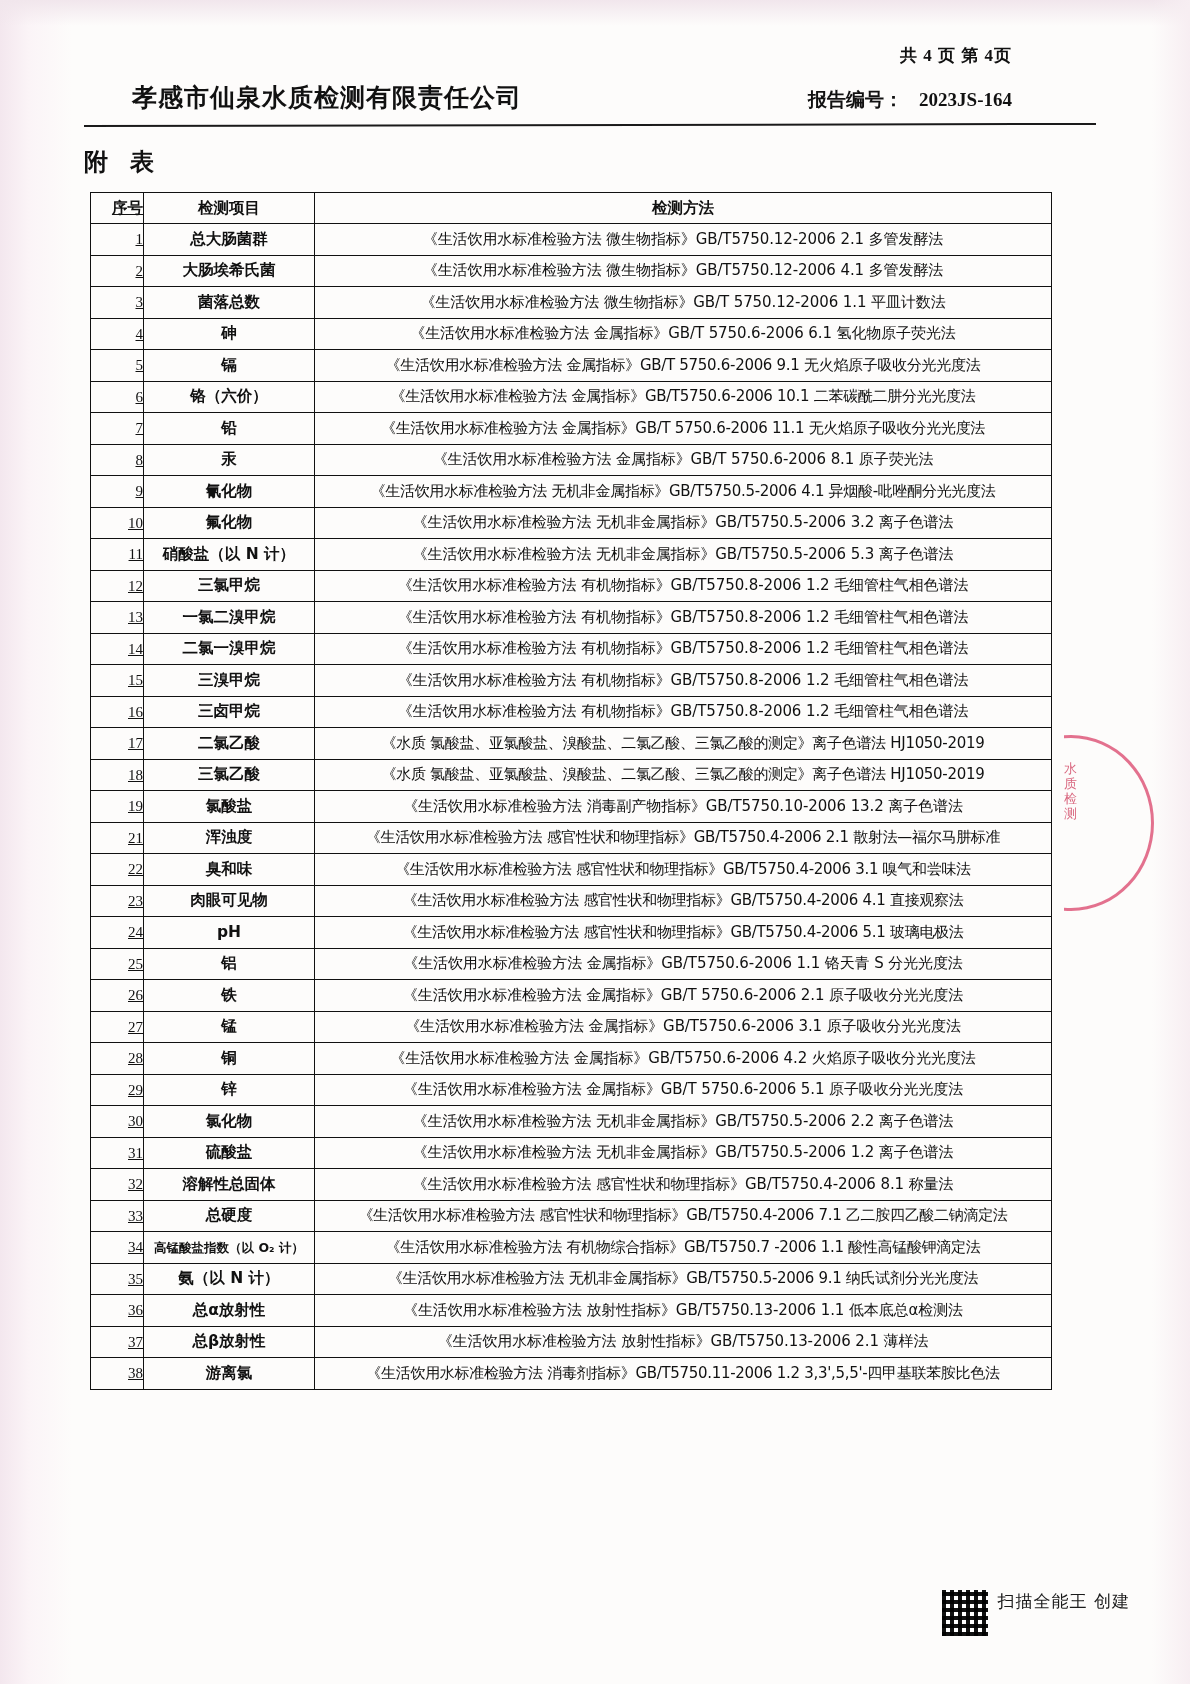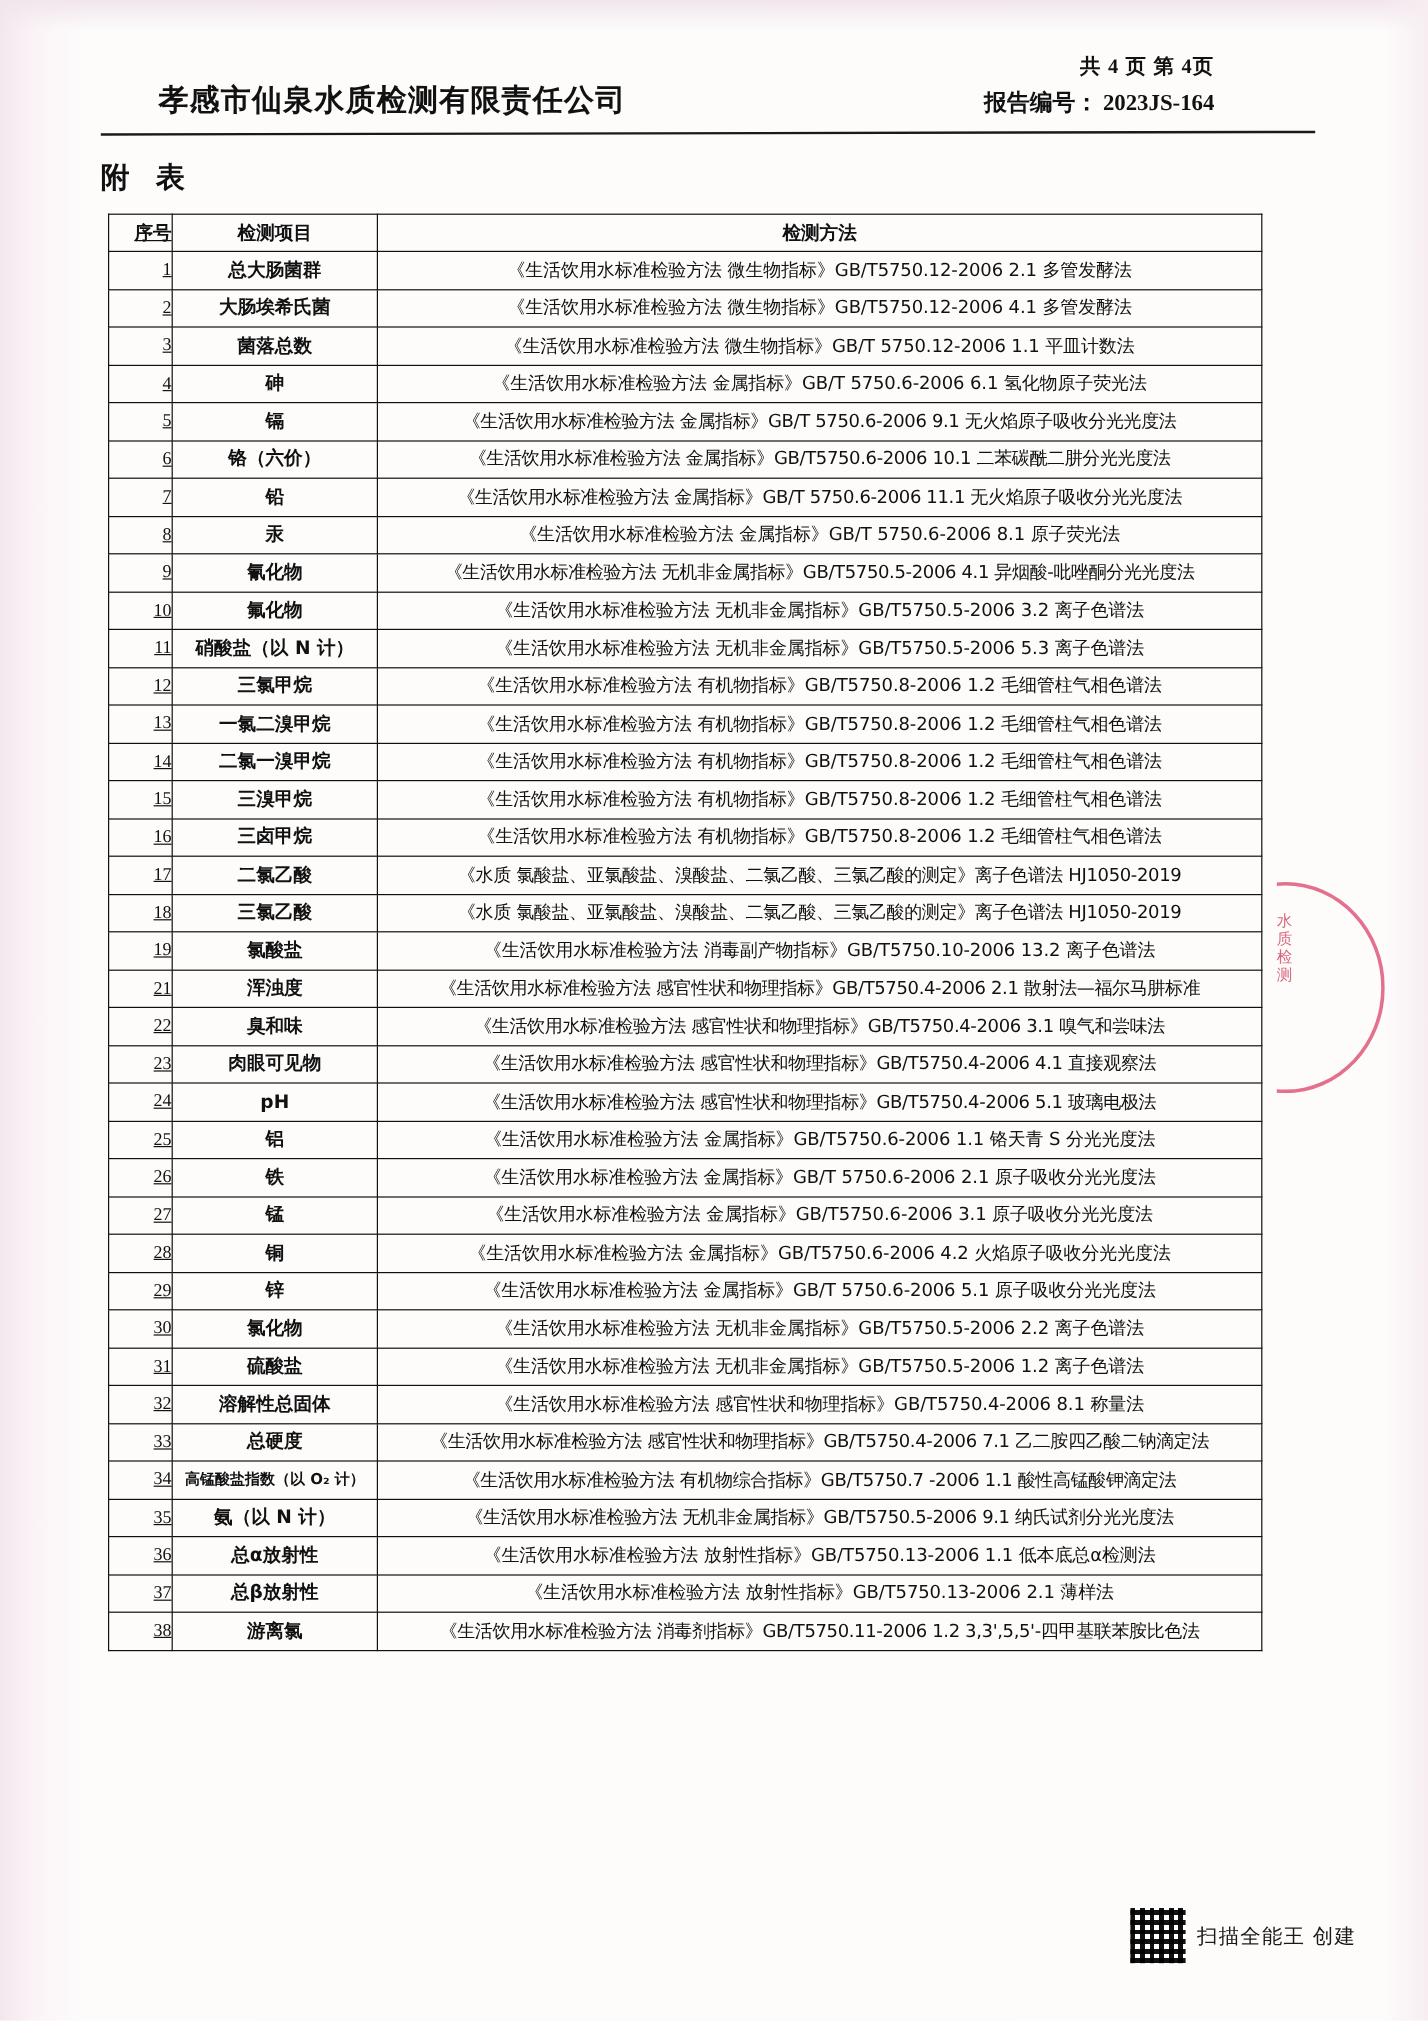--- a/index.html
+++ b/index.html
@@ -46,38 +46,39 @@
     top: 44px;
     width: 1020px;
   }
 
   .pagemark {
     text-align: right;
     font-size: 17px;
     font-weight: bold;
     letter-spacing: 1px;
     padding-right: 92px;
+    margin-bottom: 14px;
   }
 
   .hdr {
     display: flex;
     align-items: baseline;
     justify-content: space-between;
     padding: 0 6px 10px 48px;
   }
   .hdr-left {
     font-size: 25px;
     font-weight: bold;
     font-family: "DejaVu Sans", "Liberation Sans", sans-serif;
     letter-spacing: 1px;
   }
   .hdr-right {
     display: flex;
     align-items: baseline;
-    gap: 4px;
+    gap: 16px;
     padding-right: 86px;
   }
   .hdr-right .lbl {
     font-size: 19px;
     font-weight: bold;
   }
   .hdr-right .val {
     font-size: 19px;
     font-weight: bold;
     font-family: "Liberation Serif", serif;
@@ -175,21 +176,21 @@
     opacity: .8;
     letter-spacing: 1px;
   }
 
   
   .footer {
     position: absolute;
     right: 60px;
     bottom: 48px;
     display: flex;
-    align-items: center;
+    align-items: flex-start;
     gap: 10px;
   }
   .qr {
     width: 46px;
     height: 46px;
     background:
       repeating-linear-gradient(90deg, #111 0 4px, #fff 4px 8px),
       repeating-linear-gradient(0deg, #111 0 4px, #fff 4px 8px);
     background-blend-mode: multiply;
   }

